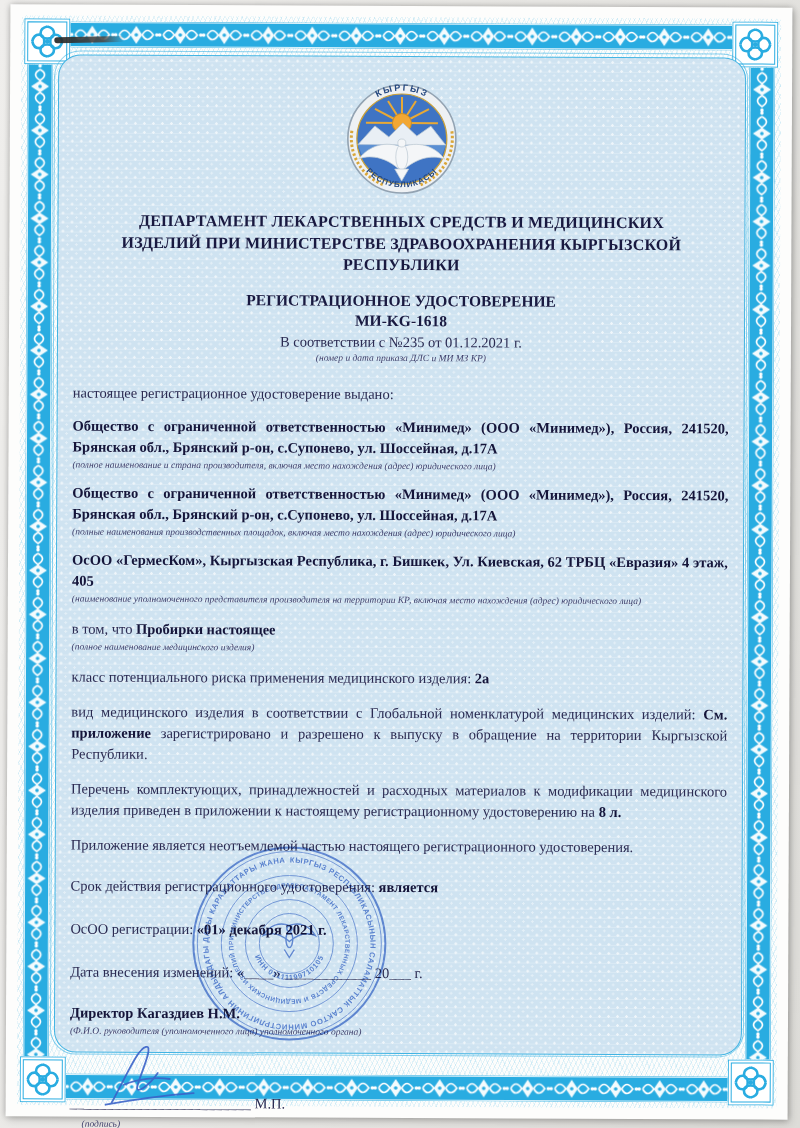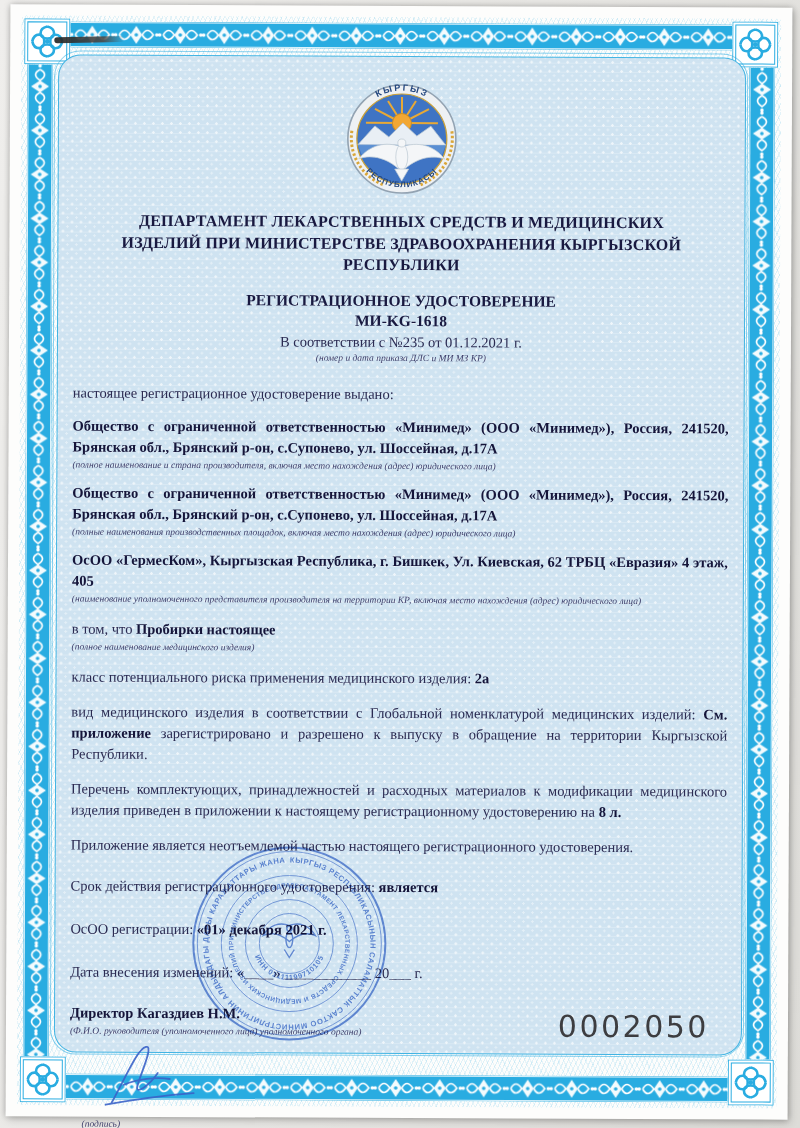--- a/index.html
+++ b/index.html
@@ -303,20 +303,21 @@
         <div class="caption">(Ф.И.О. руководителя (уполномоченного лица) уполномоченного органа)</div>
 
         <div class="sig-block">
           <svg class="sig-svg" width="120" height="86" xmlns="http://www.w3.org/2000/svg">
             <g fill="none" stroke="#3a62c8" stroke-width="1.8" opacity=".9" stroke-linecap="round">
               <path d="M14 70 C30 40 40 16 48 14 C56 12 44 38 40 52 C36 64 52 52 60 40"></path>
               <path d="M26 52 C40 46 58 44 72 46"></path>
               <path d="M8 72 C40 66 70 62 96 60"></path>
             </g>
           </svg>
+          <div class="sig-line"><span>_________________________</span>&nbsp;<span>М.П.</span></div>
           <div class="caption sig-caption">(подпись)</div>
         </div>
 
         <div class="stamp">
           <svg width="200" height="200" viewBox="-100 -100 200 200" xmlns="http://www.w3.org/2000/svg">
             <g stroke="#4170cf" fill="none" opacity=".85">
               <circle r="96" stroke-width="2"></circle>
               <circle r="92" stroke-width=".8"></circle>
               <circle r="68" stroke-width=".8"></circle>
               <circle r="44" stroke-width=".8"></circle>
@@ -340,18 +341,17 @@
             </g>
             <g fill="none" stroke="#4170cf" stroke-width="1.4" opacity=".85">
               <path d="M0 -18 C-10 -22 -20 -18 -26 -8 C-17 -12 -8 -9 0 -2 C8 -9 17 -12 26 -8 C20 -18 10 -22 0 -18"></path>
               <ellipse cx="0" cy="-4" rx="3.4" ry="8"></ellipse>
               <path d="M-5 6 L0 14 L5 6"></path>
               <circle cx="0" cy="-15" r="2.6"></circle>
             </g>
           </svg>
         </div>
 
-        <div class="serial">0002050</div>
 
       </div>
     </div>
   </div>
 </div>
 
 </body></html>

